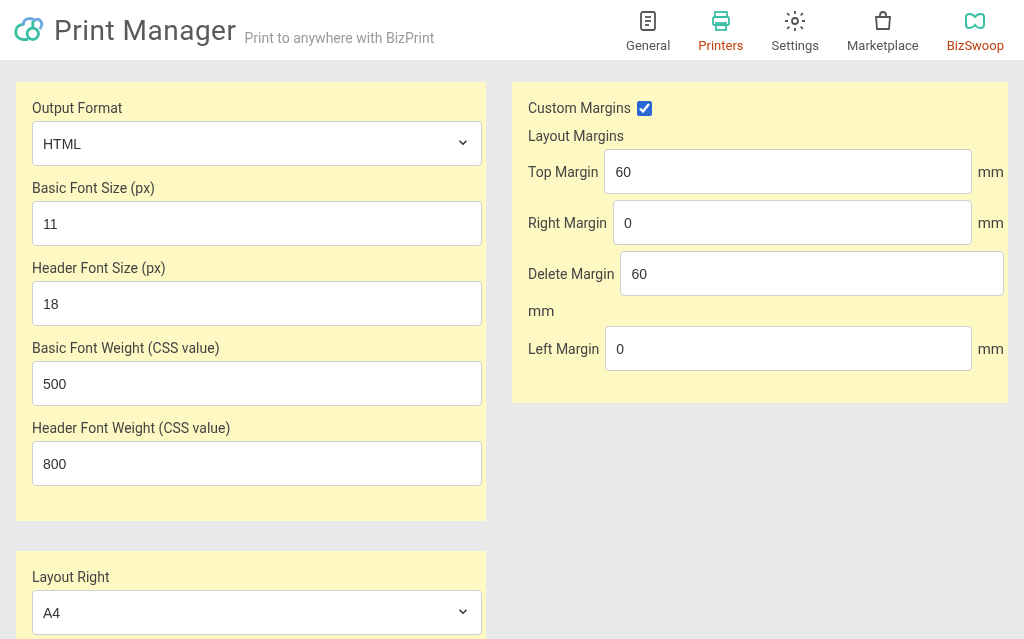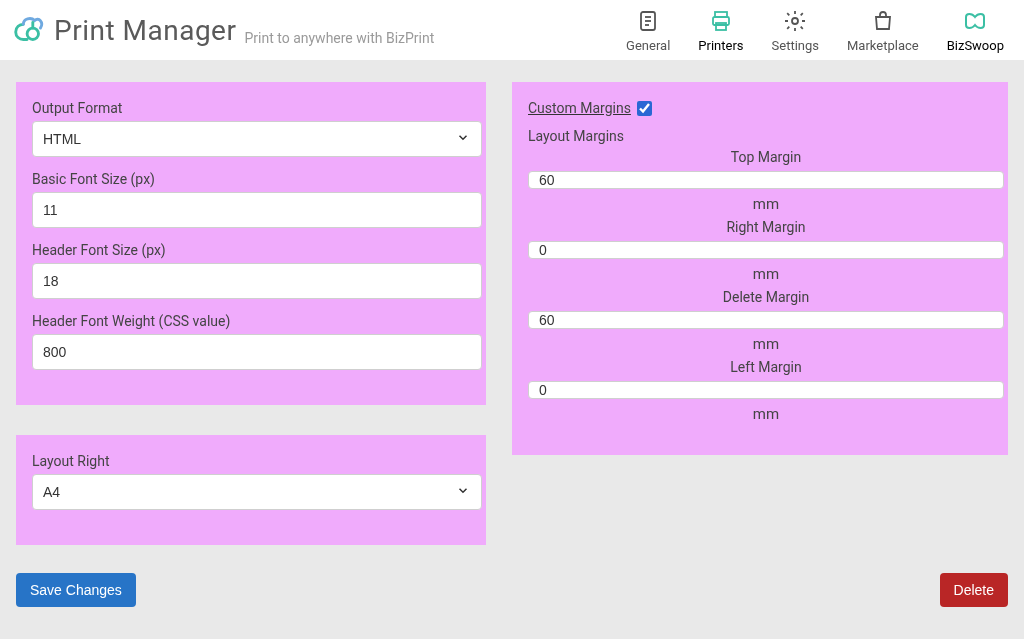--- a/index.html
+++ b/index.html
@@ -47,78 +47,77 @@
   }
   .nav-item {
     display: flex;
     flex-direction: column;
     align-items: center;
     gap: 4px;
     cursor: pointer;
     color: #555;
     font-size: 13px;
   }
-  .nav-item.active { color: #000000; }
+  .nav-item.active { color: #c2410c; }
   .nav-icon {
     width: 26px; height: 26px;
     display:flex; align-items:center; justify-content:center;
   }
   .content {
     padding: 22px 16px 16px 16px;
     display: flex;
     gap: 26px;
     align-items: flex-start;
   }
   .col-left { width: 470px; display:flex; flex-direction:column; gap:30px;}
   .col-right { flex: 1; }
   .card {
-    background: #f0abfc;
+    background: #fef9c3;
     padding: 18px 4px 26px 16px;
   }
   .field { margin-bottom: 14px; }
   .field:last-child { margin-bottom: 9px; }
   .field-label {
     display: block;
     color: #444;
     font-size: 14px;
     margin-bottom: 5px;
   }
   .text-input, .select {
     width: 100%;
-    height: 36px;
+    height: 45px;
     border: 1px solid #cfcfcf;
     border-radius: 4px;
     padding: 0 10px;
     font-size: 14px;
     color: #333;
     background: #fff;
   }
   .select-wrap { position: relative; }
   .select-wrap .chev {
     position: absolute;
     right: 12px; top: 50%;
     transform: translateY(-50%);
     pointer-events: none;
     color: #333;
   }
   .select { appearance: none; -webkit-appearance:none; }
-  .cm-row { display:flex; align-items:center; gap:6px; margin-bottom:12px;text-decoration:underline;}
+  .cm-row { display:flex; align-items:center; gap:6px; margin-bottom:12px;}
   .cm-label { color:#444; font-size:14px;}
   .checkbox {
     width:15px; height:15px; cursor:pointer;
     accent-color: #2a67d4;
   }
   .section-title {
     color:#444; font-size:14px; margin-bottom:5px;
   }
   .margin-group {}
   .margin-row {
     display:flex; align-items:center; gap:6px; margin-bottom:6px;
     flex-wrap: wrap;
-    flex-direction: column;
   }
   .margin-row .mlabel { color:#444; font-size:14px; white-space:nowrap;}
   .margin-row .text-input { flex:1; min-width:180px;}
   .unit { color:#444; font-size:15px;}
   .footer {
     display:flex; justify-content:space-between; align-items:center;
     padding: 12px 16px 16px 16px;
   }
   .btn {
     border:none; border-radius:4px; padding:9px 14px;
@@ -213,20 +212,24 @@
       </div>
       <div class="field">
         <label class="field-label">Basic Font Size (px)</label>
         <input class="text-input" value="11" style="">
       </div>
       <div class="field">
         <label class="field-label">Header Font Size (px)</label>
         <input class="text-input" value="18" style="">
       </div>
       <div class="field">
+        <label class="field-label">Basic Font Weight (CSS value)</label>
+        <input class="text-input" value="500" style="">
+      </div>
+      <div class="field">
         <label class="field-label">Header Font Weight (CSS value)</label>
         <input class="text-input" value="800" style="">
       </div>
     </div>
 
     <div class="card">
       <div class="field">
         <label class="field-label">Layout Right</label>
         <div class="select-wrap">
           <select class="select">

